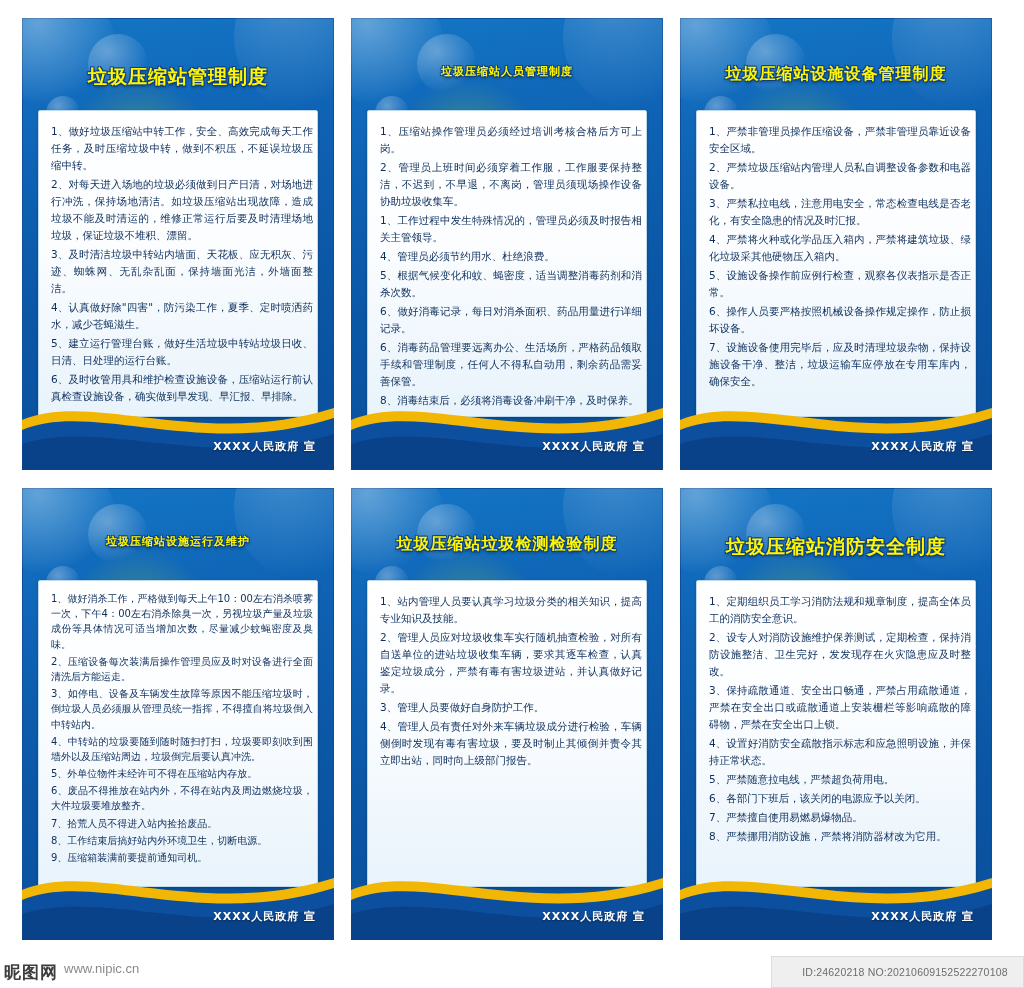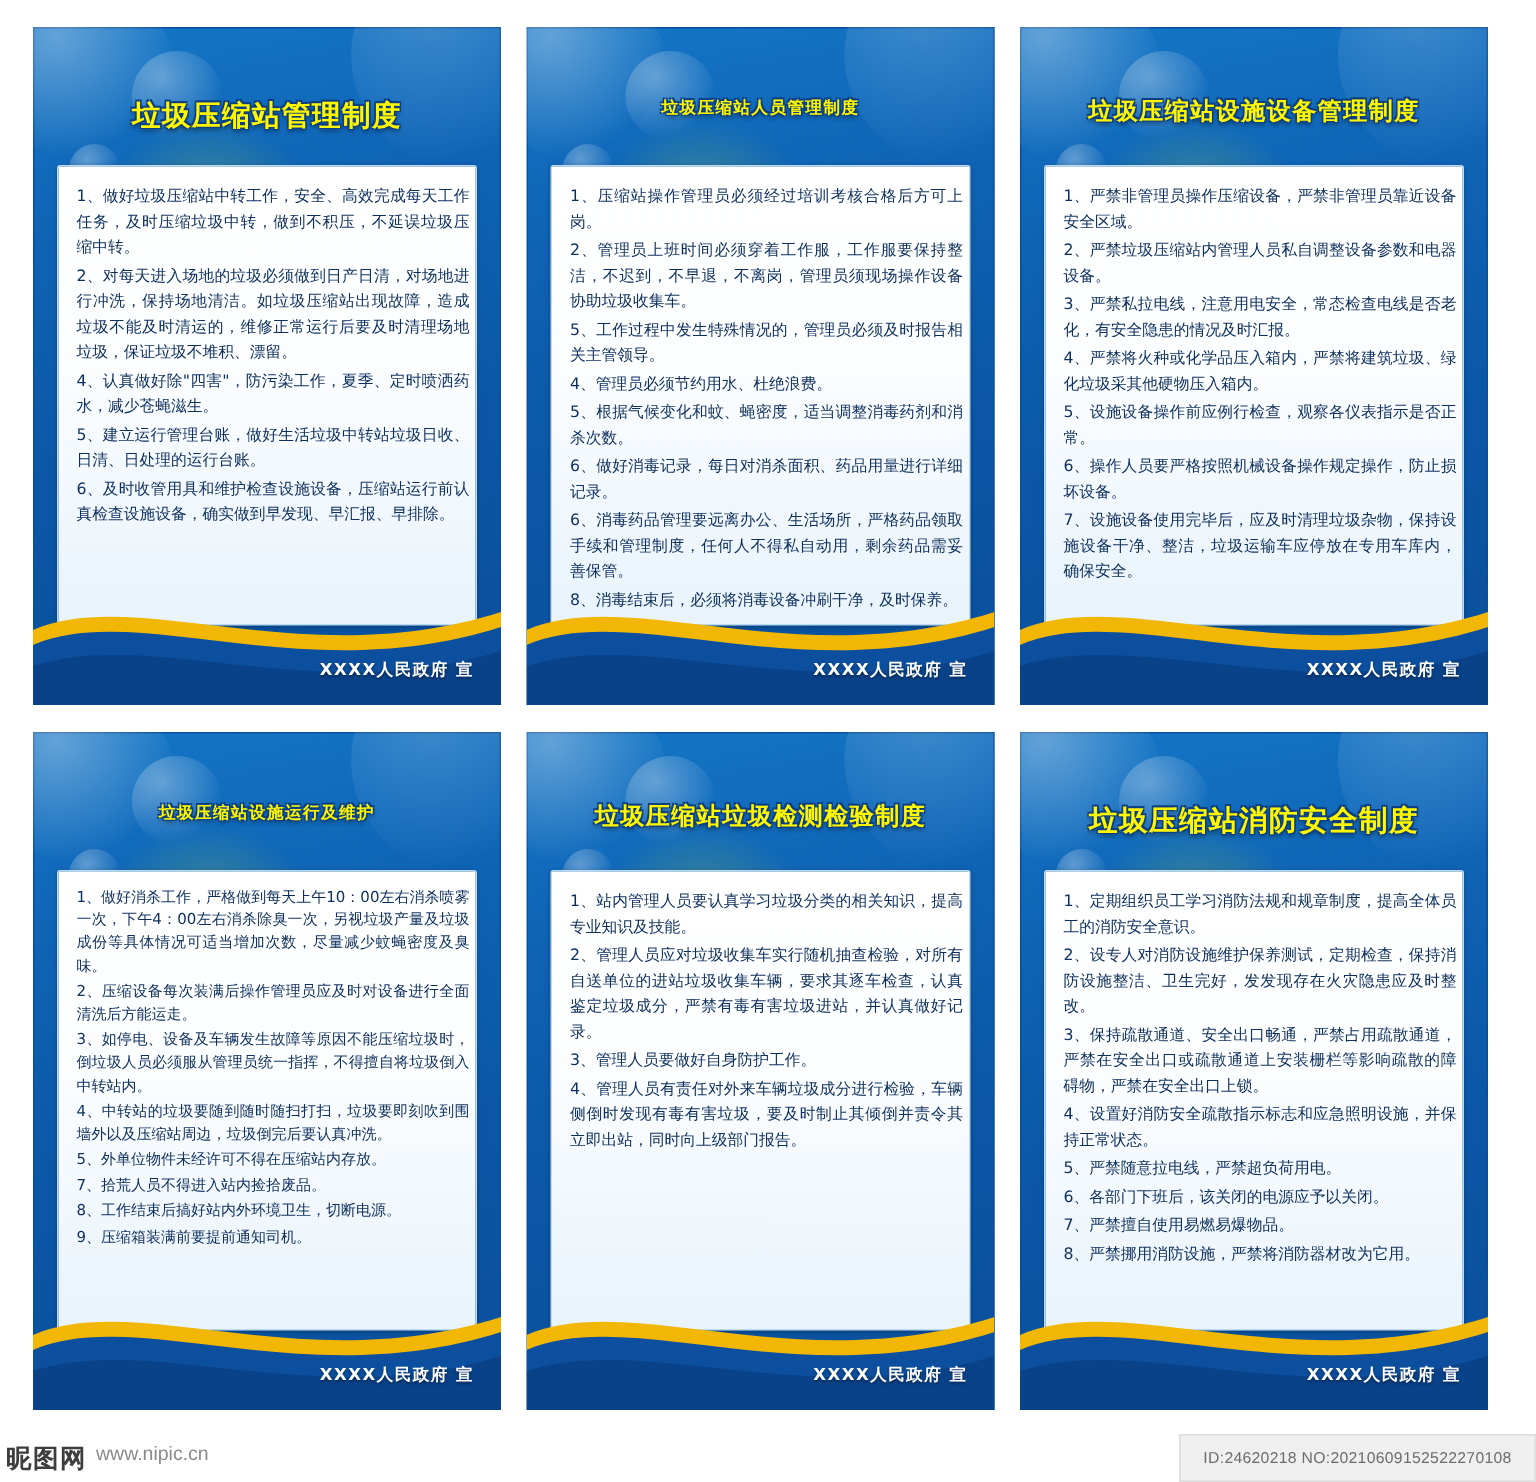--- a/index.html
+++ b/index.html
@@ -130,20 +130,21 @@
   .wm-right{
     position:absolute;right:0;bottom:0;
     width:236px;height:30px;
     background:#efefef;
     border:1px solid #dcdcdc;
     color:#6d6d6d;
     font-size:10.5px;
     display:flex;align-items:center;justify-content:center;
     font-family:"Liberation Sans",sans-serif;
     letter-spacing:.2px;
+    padding-left:15px;
   }
 </style>
 </head>
 <body>
 
 <div class="sheet">
 
   <div class="grid">
 
     <div class="poster">
@@ -152,20 +153,21 @@
           <span class="bub b2"></span>
           <span class="bub b3"></span>
           <span class="bub b4"></span>
       </div>
       <div class="glow"></div>
       <div class="title">垃圾压缩站管理制度</div>
       <div class="panel">
         <div class="panel-inner">
           <span class="item">1、做好垃圾压缩站中转工作，安全、高效完成每天工作任务，及时压缩垃圾中转，做到不积压，不延误垃圾压缩中转。</span>
           <span class="item">2、对每天进入场地的垃圾必须做到日产日清，对场地进行冲洗，保持场地清洁。如垃圾压缩站出现故障，造成垃圾不能及时清运的，维修正常运行后要及时清理场地垃圾，保证垃圾不堆积、漂留。</span>
+          <span class="item">3、及时清洁垃圾中转站内墙面、天花板、应无积灰、污迹、蜘蛛网、无乱杂乱面，保持墙面光洁，外墙面整洁。</span>
           <span class="item">4、认真做好除"四害"，防污染工作，夏季、定时喷洒药水，减少苍蝇滋生。</span>
           <span class="item">5、建立运行管理台账，做好生活垃圾中转站垃圾日收、日清、日处理的运行台账。</span>
           <span class="item">6、及时收管用具和维护检查设施设备，压缩站运行前认真检查设施设备，确实做到早发现、早汇报、早排除。</span>
 
         </div>
       </div>
       <div class="wave">
         <svg viewBox="0 0 312 84" preserveAspectRatio="none">
           <path d="M0,34 C70,4 180,64 312,22 L312,84 L0,84 Z" fill="#f2b705"></path>
           <path d="M0,44 C70,14 180,74 312,32 L312,84 L0,84 Z" fill="#0c4f9e"></path>
@@ -181,21 +183,21 @@
           <span class="bub b2"></span>
           <span class="bub b3"></span>
           <span class="bub b4"></span>
       </div>
       <div class="glow"></div>
       <div class="title small">垃圾压缩站人员管理制度</div>
       <div class="panel">
         <div class="panel-inner">
           <span class="item">1、压缩站操作管理员必须经过培训考核合格后方可上岗。</span>
           <span class="item">2、管理员上班时间必须穿着工作服，工作服要保持整洁，不迟到，不早退，不离岗，管理员须现场操作设备协助垃圾收集车。</span>
-          <span class="item">5、工作过程中发生特殊情况的，管理员必须及时报告相关主管领导。</span>
+          <span class="item">1、工作过程中发生特殊情况的，管理员必须及时报告相关主管领导。</span>
           <span class="item">4、管理员必须节约用水、杜绝浪费。</span>
           <span class="item">5、根据气候变化和蚊、蝇密度，适当调整消毒药剂和消杀次数。</span>
           <span class="item">6、做好消毒记录，每日对消杀面积、药品用量进行详细记录。</span>
           <span class="item">6、消毒药品管理要远离办公、生活场所，严格药品领取手续和管理制度，任何人不得私自动用，剩余药品需妥善保管。</span>
           <span class="item">8、消毒结束后，必须将消毒设备冲刷干净，及时保养。</span>
 
         </div>
       </div>
       <div class="wave">
         <svg viewBox="0 0 312 84" preserveAspectRatio="none">
@@ -246,20 +248,21 @@
       </div>
       <div class="glow"></div>
       <div class="title small">垃圾压缩站设施运行及维护</div>
       <div class="panel">
         <div class="panel-inner tight">
           <span class="item">1、做好消杀工作，严格做到每天上午10：00左右消杀喷雾一次，下午4：00左右消杀除臭一次，另视垃圾产量及垃圾成份等具体情况可适当增加次数，尽量减少蚊蝇密度及臭味。</span>
           <span class="item">2、压缩设备每次装满后操作管理员应及时对设备进行全面清洗后方能运走。</span>
           <span class="item">3、如停电、设备及车辆发生故障等原因不能压缩垃圾时，倒垃圾人员必须服从管理员统一指挥，不得擅自将垃圾倒入中转站内。</span>
           <span class="item">4、中转站的垃圾要随到随时随扫打扫，垃圾要即刻吹到围墙外以及压缩站周边，垃圾倒完后要认真冲洗。</span>
           <span class="item">5、外单位物件未经许可不得在压缩站内存放。</span>
+          <span class="item">6、废品不得推放在站内外，不得在站内及周边燃烧垃圾，大件垃圾要堆放整齐。</span>
           <span class="item">7、拾荒人员不得进入站内捡拾废品。</span>
           <span class="item">8、工作结束后搞好站内外环境卫生，切断电源。</span>
           <span class="item">9、压缩箱装满前要提前通知司机。</span>
         </div>
       </div>
       <div class="wave">
         <svg viewBox="0 0 312 84" preserveAspectRatio="none">
           <path d="M0,34 C70,4 180,64 312,22 L312,84 L0,84 Z" fill="#f2b705"></path>
           <path d="M0,44 C70,14 180,74 312,32 L312,84 L0,84 Z" fill="#0c4f9e"></path>
           <path d="M0,58 C80,32 190,86 312,48 L312,84 L0,84 Z" fill="#0a4289"></path>

